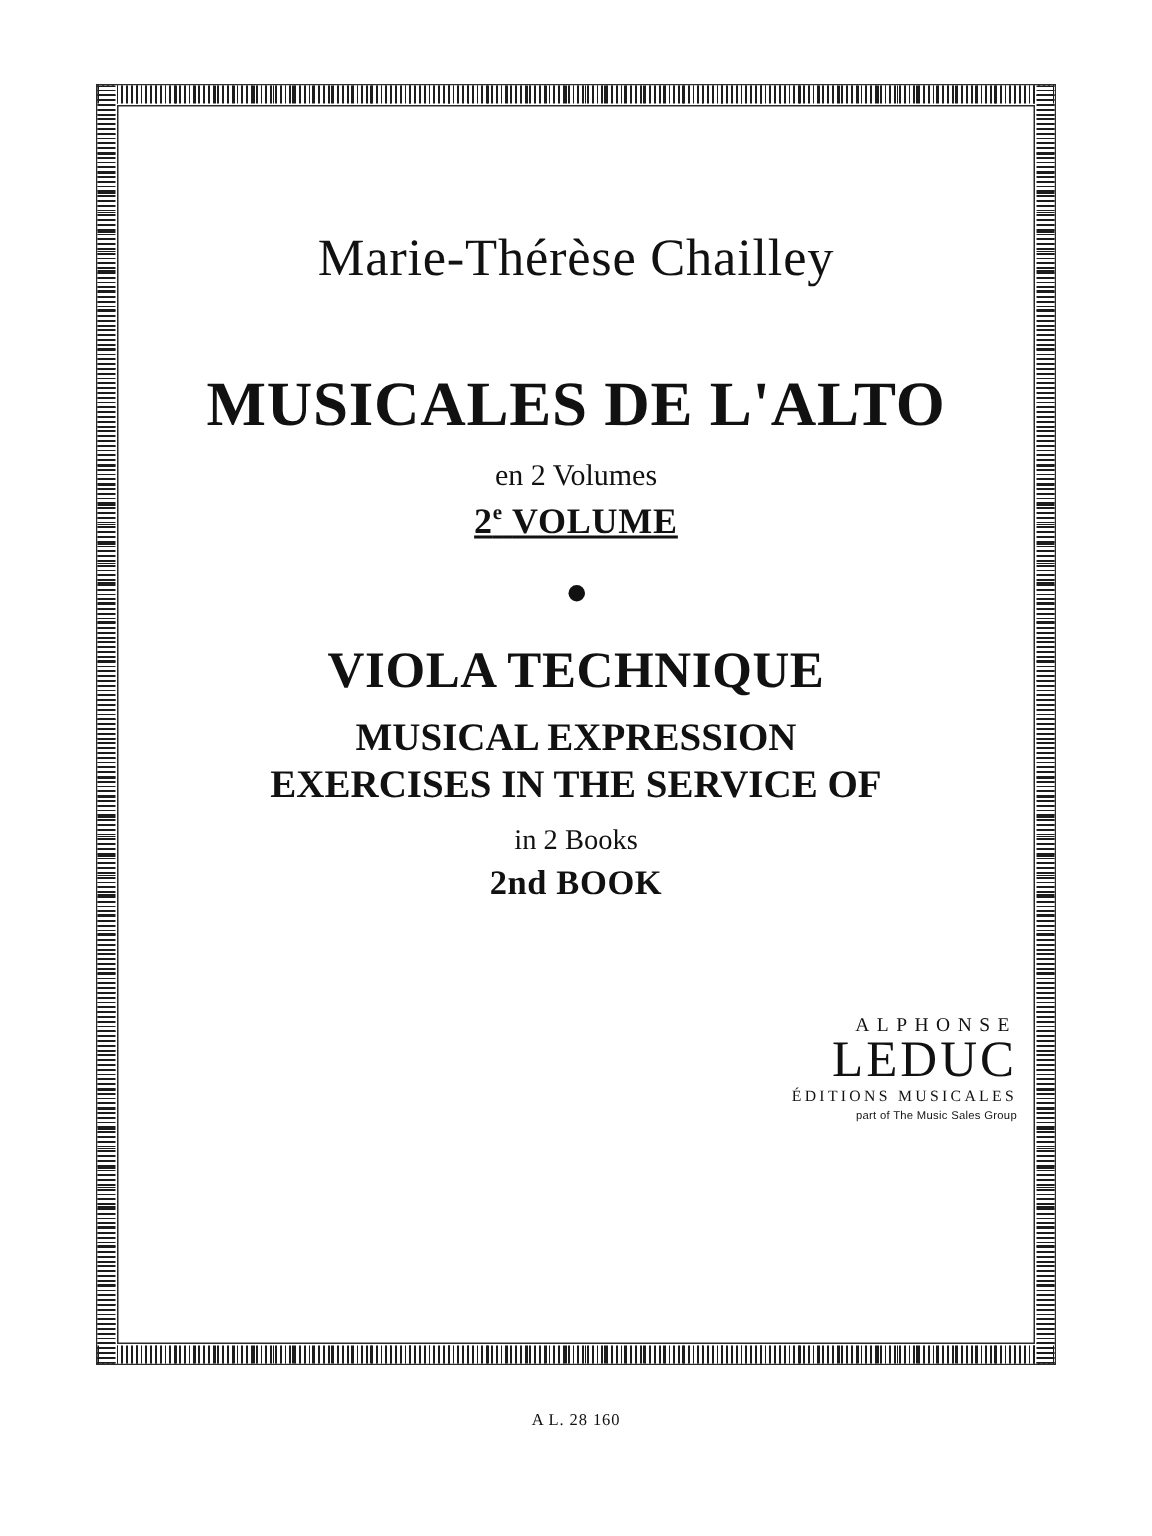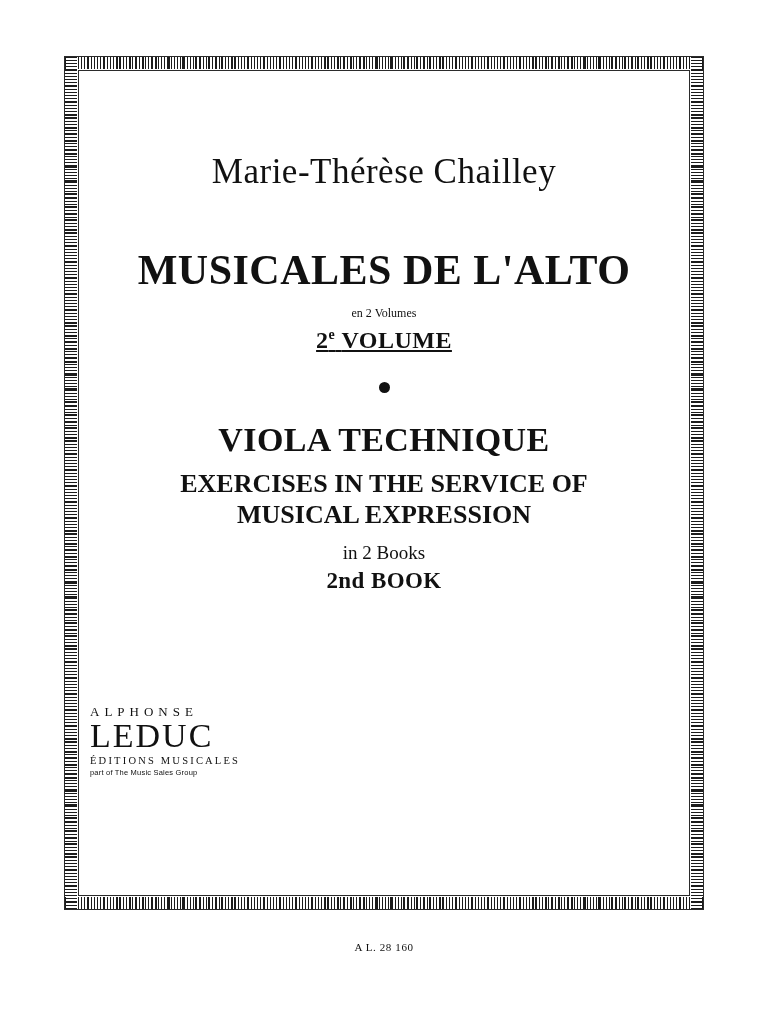--- a/index.html
+++ b/index.html
@@ -110,21 +110,21 @@
     line-height: 1.05;
   }
   .subtitle-fr {
     font-size: 28px;
     font-weight: 700;
     line-height: 1.2;
     margin-top: 14px;
     letter-spacing: 0.2px;
   }
   .volumes-fr {
-    font-size: 12px;
+    font-size: 20px;
     margin-top: 14px;
     font-weight: 400;
   }
   .volume-no-fr {
     font-size: 24px;
     font-weight: 700;
     margin-top: 6px;
     letter-spacing: 0.5px;
     text-decoration: underline;
   }
@@ -159,22 +159,22 @@
     margin-top: 12px;
   }
   .book-no-en {
     font-size: 23px;
     font-weight: 700;
     margin-top: 4px;
     letter-spacing: 0.4px;
   }
 
   .publisher {
-    margin-top: 110px;
-    text-align: left;
+    margin-top: 73px;
+    text-align: right;
   }
   .pub-name {
     font-size: 13px;
     letter-spacing: 5px;
     font-weight: 400;
   }
   .pub-main {
     font-size: 34px;
     letter-spacing: 2px;
     font-weight: 400;
@@ -233,22 +233,22 @@
     <div class="volume-no-fr">
       <span>2</span><sup>e</sup>
       <span>VOLUME</span>
     </div>
 
     <div class="dot"></div>
 
     <div class="title-en">VIOLA TECHNIQUE</div>
 
     <div class="subtitle-en">
+      <div>MUSICAL EXPRESSION</div>
       <div>EXERCISES IN THE SERVICE OF</div>
-      <div>MUSICAL EXPRESSION</div>
     </div>
 
     <div class="books-en">in 2 Books</div>
     <div class="book-no-en">2nd BOOK</div>
 
     <div class="publisher">
       <div class="pub-name">ALPHONSE</div>
       <div class="pub-main">LEDUC</div>
       <div class="pub-sub">ÉDITIONS MUSICALES</div>
       <div class="pub-group">part of The Music Sales Group</div>

